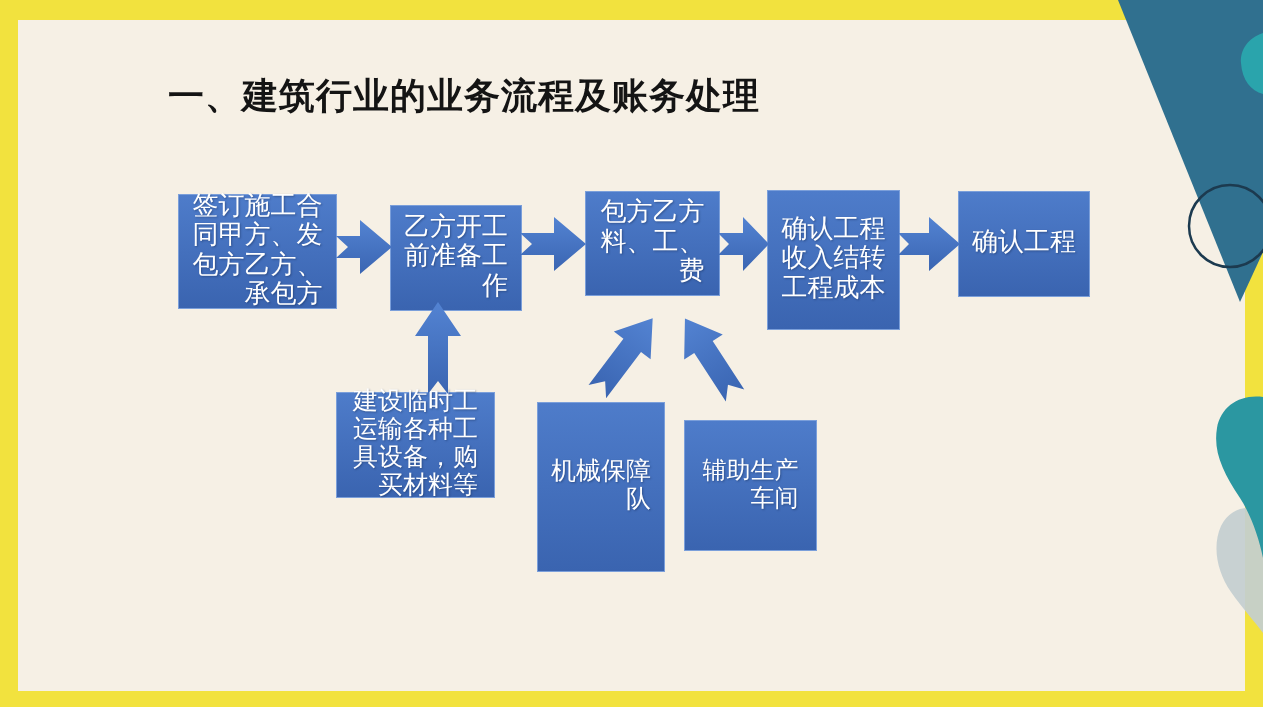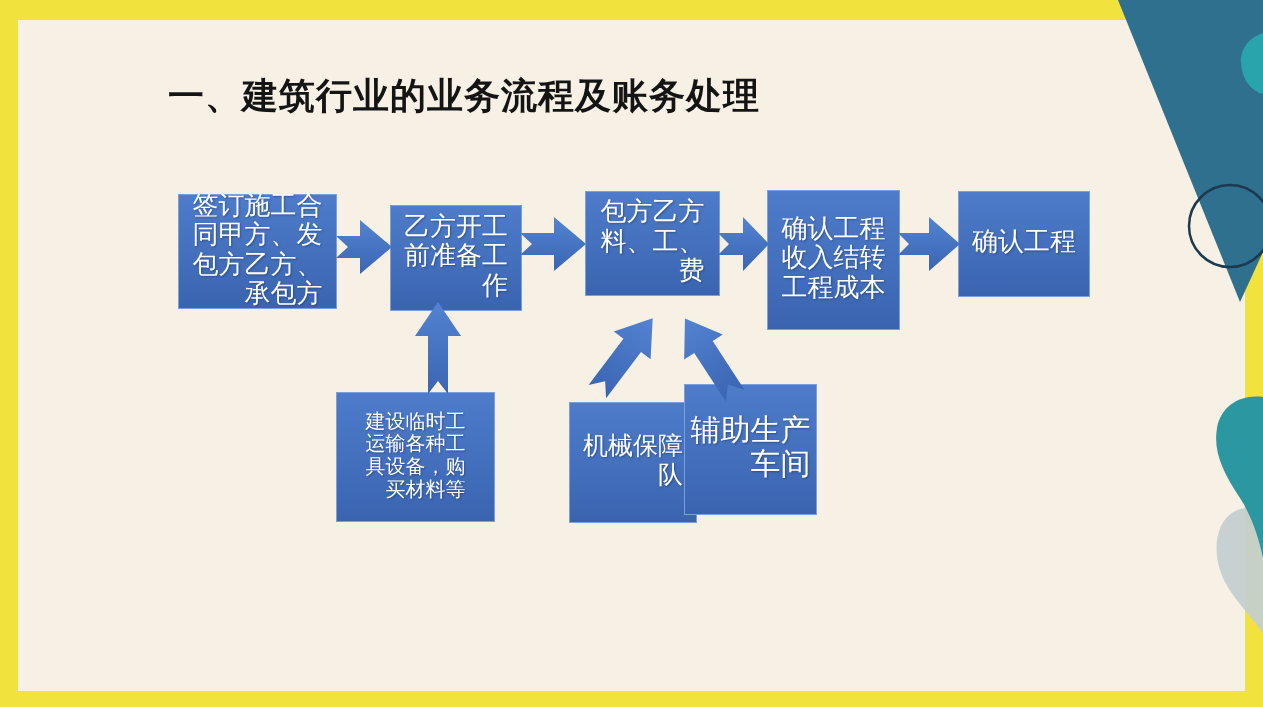--- a/index.html
+++ b/index.html
@@ -35,23 +35,23 @@
     border:1px solid #7B9FDA;
     box-sizing:border-box;
     font-size:26px;line-height:1.13;
     text-shadow:1px 1px 2px rgba(20,40,80,.45);
   }
   .b1{left:178px;top:194px;width:159px;height:115px;}
   .b2{left:390px;top:205px;width:132px;height:106px;}
   .b3{left:585px;top:191px;width:135px;height:105px;}
   .b4{left:767px;top:190px;width:133px;height:140px;}
   .b5{left:958px;top:191px;width:132px;height:106px;}
-  .s1{left:336px;top:392px;width:159px;height:130px;font-size:20px;}
-  .s2{left:569px;top:402px;width:128px;height:121px;font-size:25px;}
-  .s3{left:684px;top:384px;width:133px;height:131px;font-size:30px;}
+  .s1{left:336px;top:392px;width:159px;height:106px;font-size:25px;}
+  .s2{left:537px;top:402px;width:128px;height:170px;font-size:25px;}
+  .s3{left:684px;top:420px;width:133px;height:131px;font-size:24px;}
   .arrows{position:absolute;left:0;top:0;z-index:4;pointer-events:none;}
   .arrow{fill:url(#gArrow);}
 </style>
 </head>
 <body>
 
 <div class="slide">
 
   <div class="canvas"></div>
 

